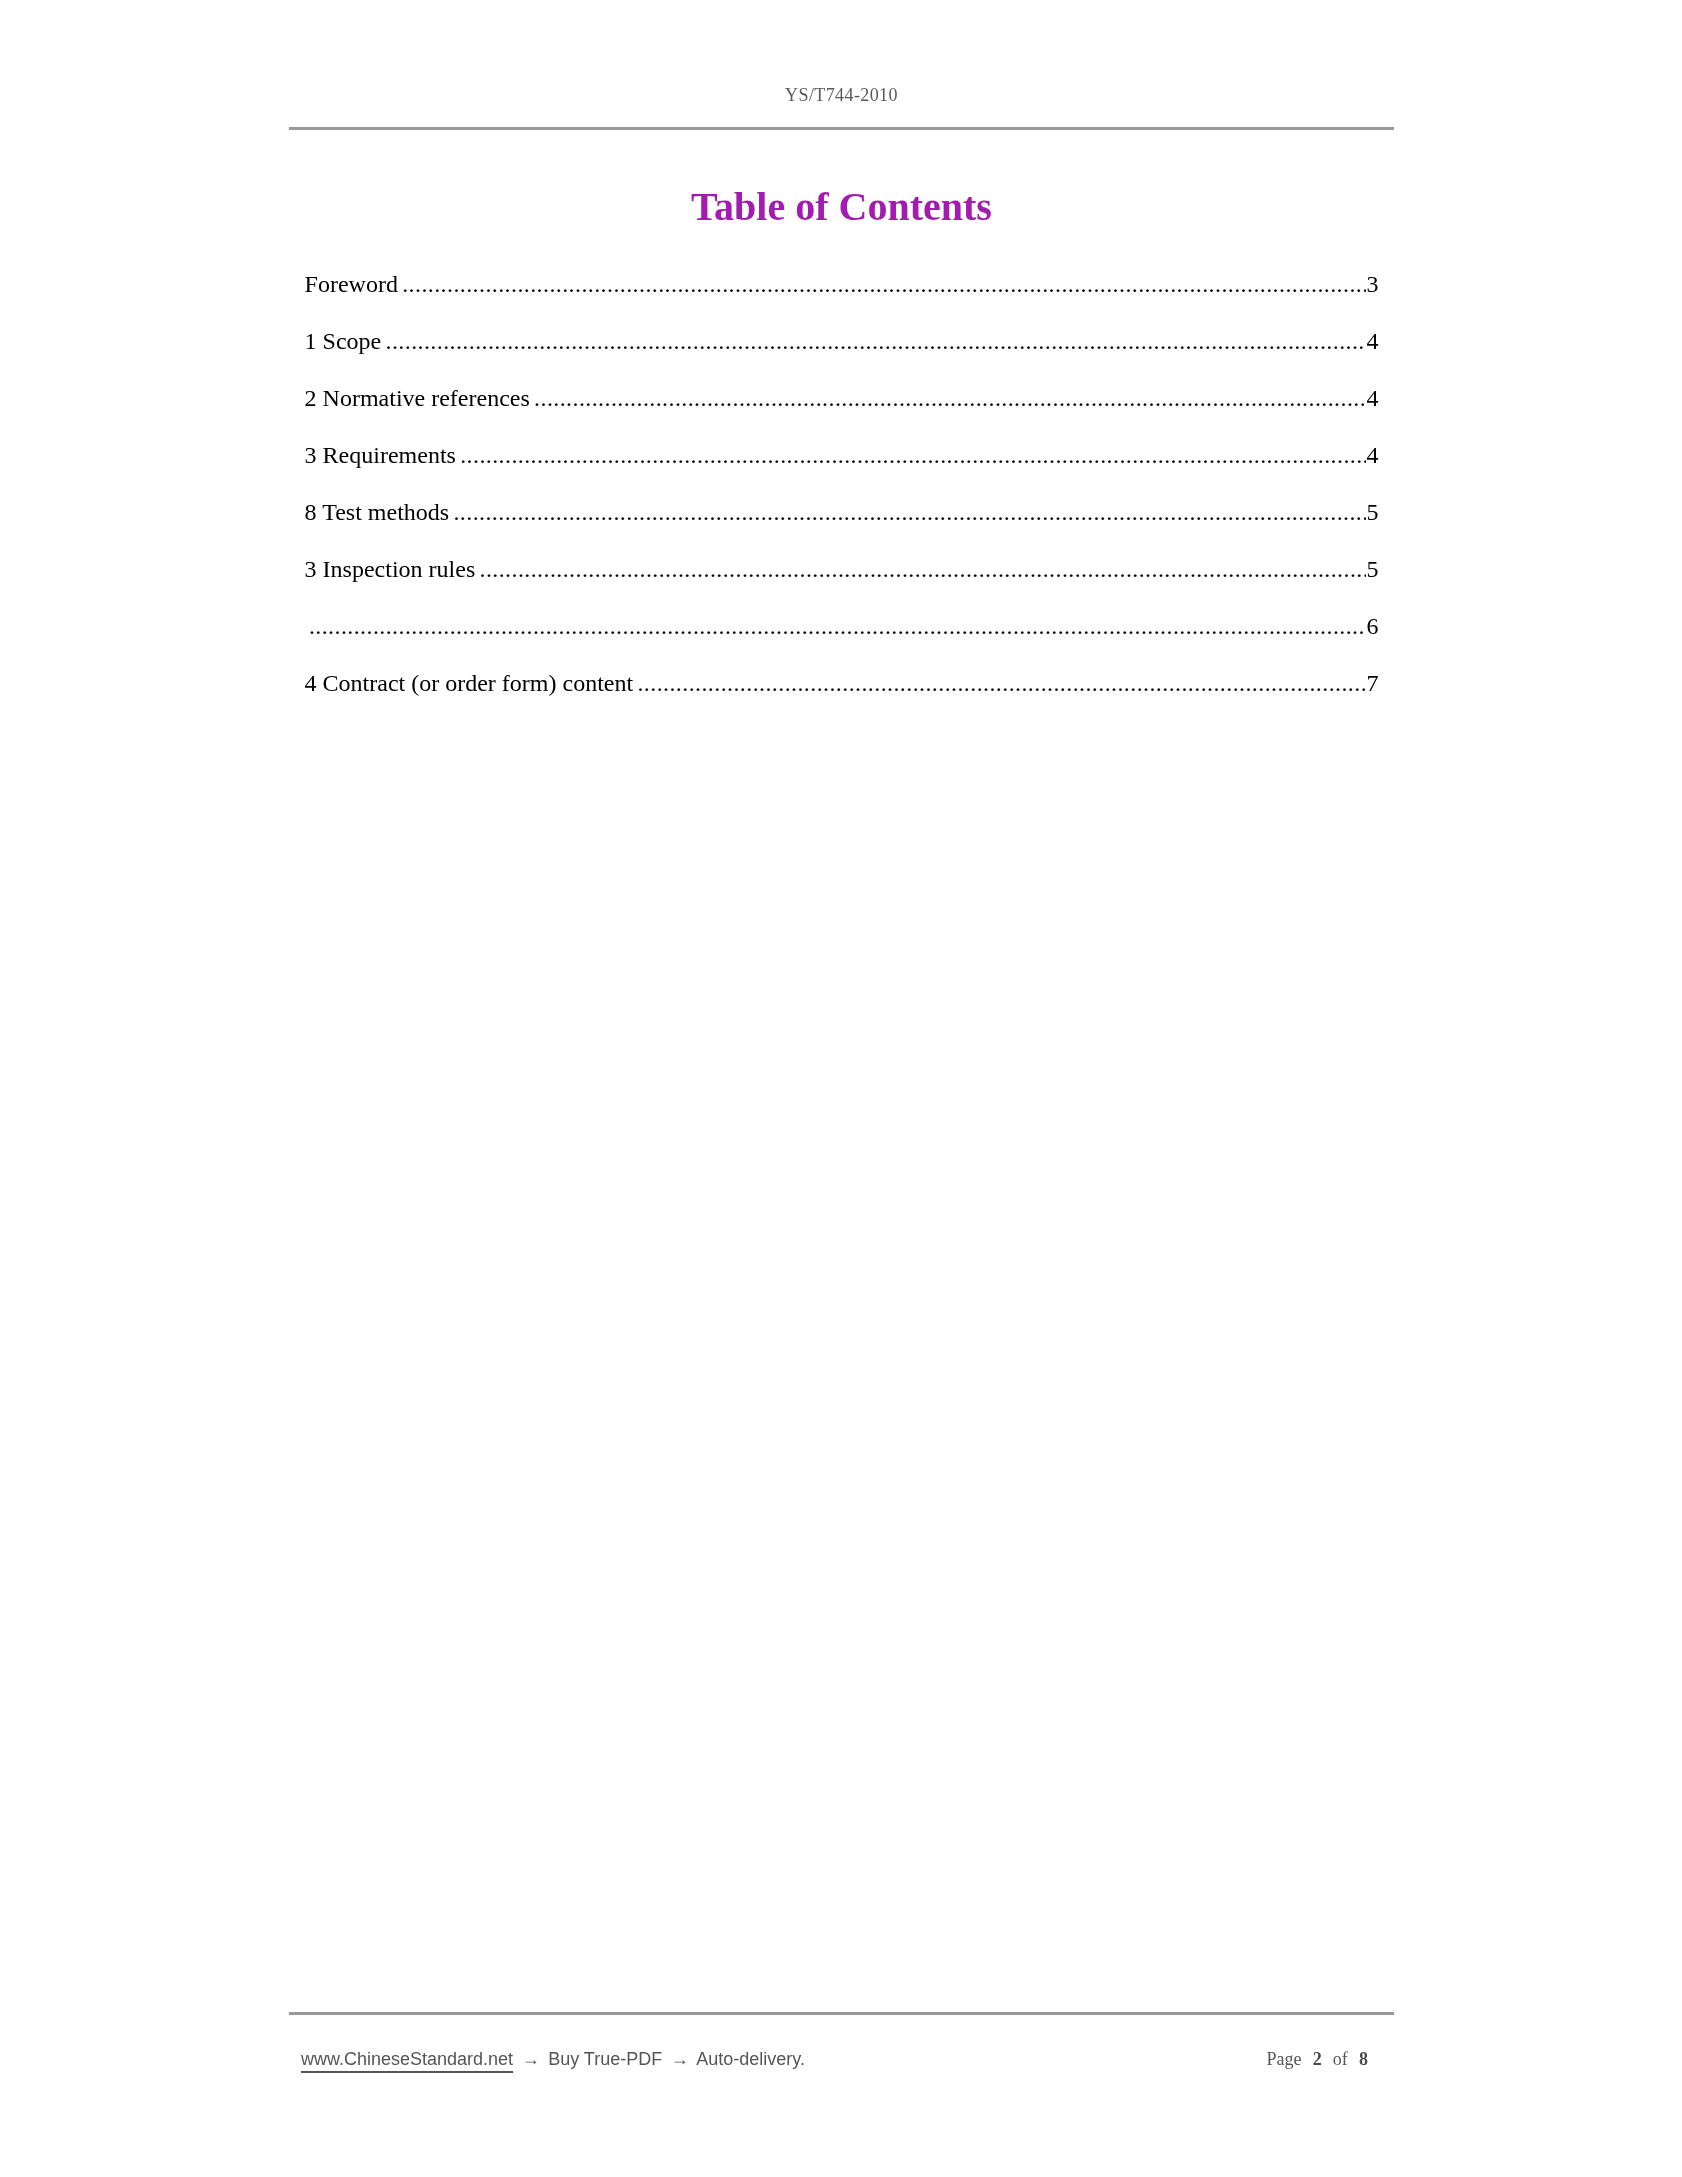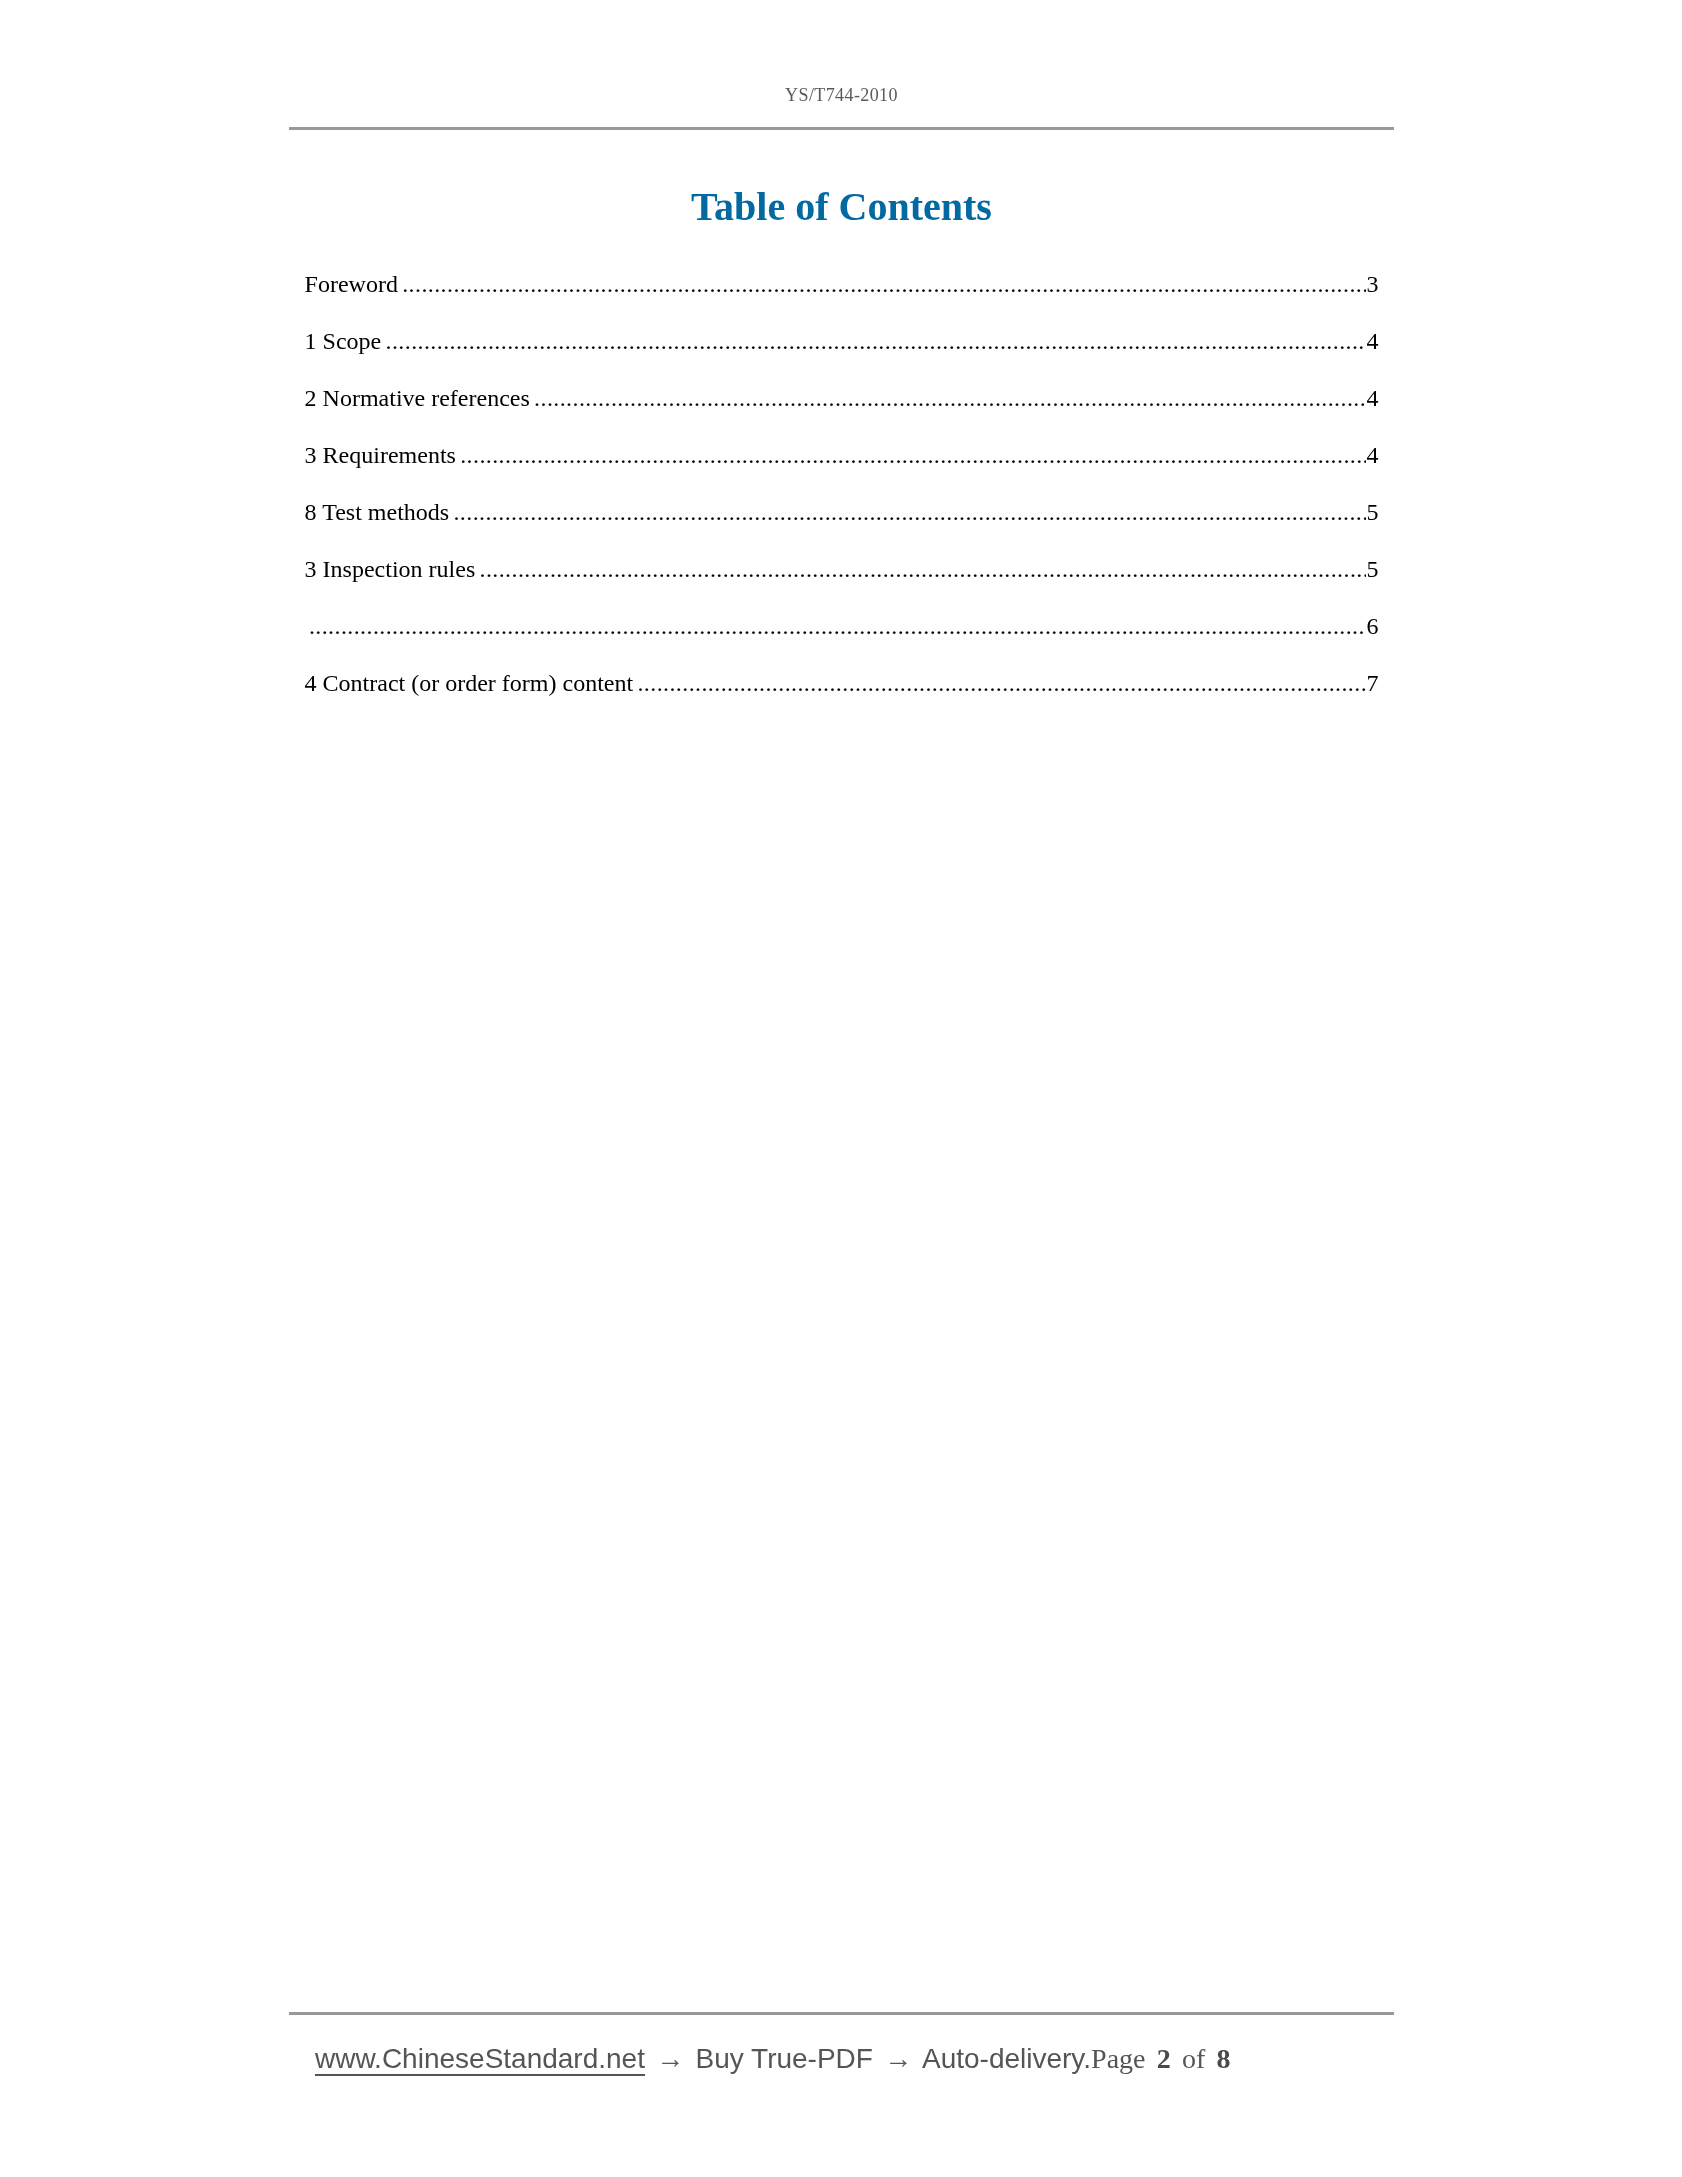--- a/index.html
+++ b/index.html
@@ -36,21 +36,21 @@
   .rule-header { top: 127px; }
   .rule-footer { top: 2012px; }
   .doc-title {
     position: absolute;
     top: 183px;
     left: 0;
     width: 100%;
     text-align: center;
     font-size: 40px;
     font-weight: bold;
-    color: #0369a1;
+    color: #a21caf;
   }
   .toc {
     position: absolute;
     top: 256px;
     left: 289px;
     width: 1105px;
     box-sizing: border-box;
     padding: 0 15.6px;
   }
   .toc-row {
@@ -66,28 +66,29 @@
     flex: 1;
     overflow: hidden;
     white-space: nowrap;
     padding: 0 6px 0 4.3px;
     letter-spacing: 0.4px;
   }
   .toc-page { white-space: nowrap; }
   .footer-bar {
     position: absolute;
     top: 2041px;
-    left: 303px;
+    left: 289px;
     width: 1105px;
     box-sizing: border-box;
     padding: 0 26px 0 12px;
     display: flex;
+    justify-content: space-between;
     align-items: baseline;
     font-family: "Liberation Sans", sans-serif;
-    font-size: 28px;
+    font-size: 18px;
     line-height: 36px;
     color: #555555;
   }
   .footer-left { white-space: nowrap; }
   .footer-link {
     color: #555555;
     text-decoration: underline;
     text-decoration-thickness: 2.2px;
     text-underline-offset: 6px;
     cursor: pointer;

